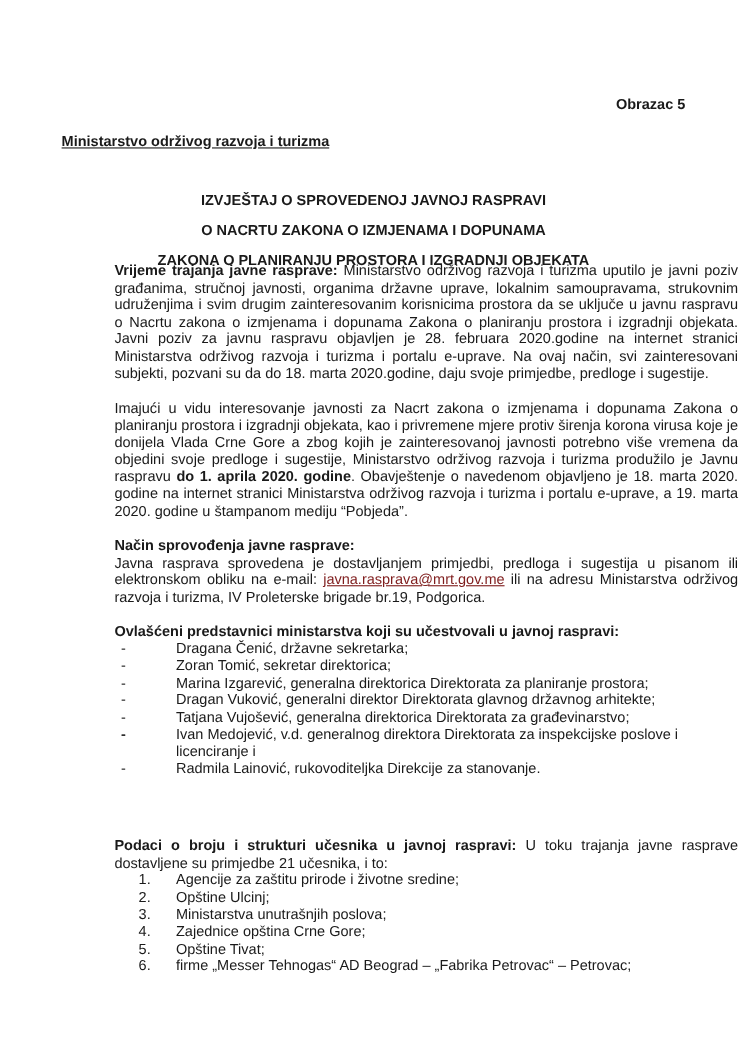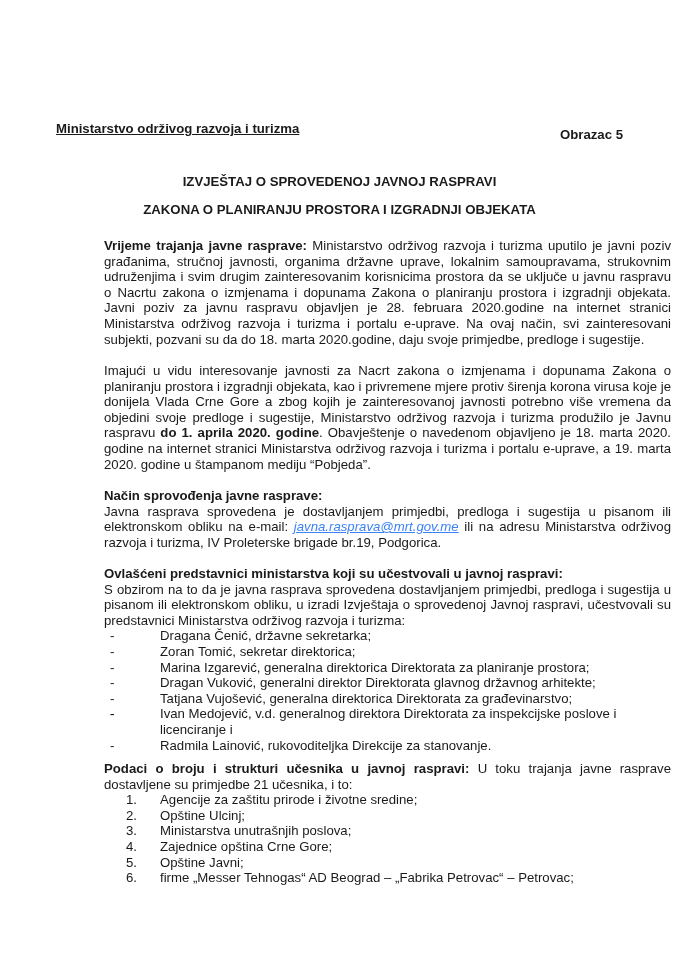--- a/index.html
+++ b/index.html
@@ -1,79 +1,79 @@
 <!DOCTYPE html>
 <html><head>
 <meta charset="utf-8">
 <style>
   html, body { margin:0; padding:0; background:#ffffff; }
   body { width:679px; height:960px; position:relative; overflow:hidden;
          font-family:"Liberation Sans", sans-serif; color:#1a1a1a; font-size:13.2px; line-height:15.6px; }
-  .form-no { position:absolute; right:56px; top:87px; font-weight:bold; font-size:13.2px;margin-top:40px; }
+  .form-no { position:absolute; right:56px; top:87px; font-weight:bold; font-size:13.2px; }
   .ministry { position:absolute; left:56px; top:121px; font-weight:bold; text-decoration:underline; font-size:13.2px; }
   .title { position:absolute; left:56px; top:162px; width:567px; text-align:center; font-weight:bold; font-size:13.2px; line-height:15.6px; }
   .title div { margin:12px; }
   .block { position:absolute; left:56px; width:567px; text-align:justify;margin-left:48px; }
   .block p { margin:0; }
   .b { font-weight:bold; }
-  a.email { color:#3b82f6; text-decoration:underline;font-style:italic; }
+  a.email { color:#7f1d1d; text-decoration:underline; }
   ul.dash { list-style:none; margin:0; padding:0; }
   ul.dash li { position:relative; padding-left:56px; text-align:left; }
   ul.dash li .dash-mark { position:absolute; left:6px; top:0; }
   ol.num { list-style:none; margin:0; padding:0; }
   ol.num li { position:relative; padding-left:56px; text-align:left; }
   ol.num li .num-mark { position:absolute; left:22px; top:0; }
 </style>
 </head>
 <body>
 
 <div>
 
   <div class="form-no">Obrazac 5</div>
 
   <div class="ministry">Ministarstvo održivog razvoja i turizma</div>
 
   <div class="title">
     <div>IZVJEŠTAJ O SPROVEDENOJ JAVNOJ RASPRAVI</div>
+    <div>O NACRTU ZAKONA O IZMJENAMA I DOPUNAMA</div>
     <div>ZAKONA O PLANIRANJU PROSTORA I IZGRADNJI OBJEKATA</div>
   </div>
 
   <div class="block" style="top:238px;">
     <p><span class="b">Vrijeme trajanja javne rasprave:</span><span> Ministarstvo održivog razvoja i turizma uputilo je javni poziv građanima, stručnoj javnosti, organima državne uprave, lokalnim samoupravama, strukovnim udruženjima i svim drugim zainteresovanim korisnicima prostora da se uključe u javnu raspravu o Nacrtu zakona o izmjenama i dopunama Zakona o planiranju prostora i izgradnji objekata. Javni poziv za javnu raspravu objavljen je 28. februara 2020.godine na internet stranici Ministarstva održivog razvoja i turizma i portalu e-uprave. Na ovaj način, svi zainteresovani subjekti, pozvani su da do 18. marta 2020.godine, daju svoje primjedbe, predloge i sugestije.</span></p>
   </div>
 
   <div class="block" style="top:363px;">
     <p><span>Imajući u vidu interesovanje javnosti za Nacrt zakona o izmjenama i dopunama Zakona o planiranju prostora i izgradnji objekata, kao i privremene mjere protiv širenja korona virusa koje je donijela Vlada Crne Gore a zbog kojih je zainteresovanoj javnosti potrebno više vremena da objedini svoje predloge i sugestije, Ministarstvo održivog razvoja i turizma produžilo je Javnu raspravu </span><span class="b">do 1. aprila 2020. godine</span><span>. Obavještenje o navedenom objavljeno je 18. marta 2020. godine na internet stranici Ministarstva održivog razvoja i turizma i portalu e-uprave, a 19. marta 2020. godine u štampanom mediju “Pobjeda”.</span></p>
   </div>
 
   <div class="block" style="top:488px;">
     <p class="b">Način sprovođenja javne rasprave:</p>
     <p><span>Javna rasprava sprovedena je dostavljanjem primjedbi, predloga i sugestija u pisanom ili elektronskom obliku na e-mail: </span><a class="email">javna.rasprava@mrt.gov.me</a><span> ili na adresu Ministarstva održivog razvoja i turizma, IV Proleterske brigade br.19, Podgorica.</span></p>
   </div>
 
   <div class="block" style="top:566px;">
     <p class="b">Ovlašćeni predstavnici ministarstva koji su učestvovali u javnoj raspravi:</p>
-    <p>S obzirom na to da je javna rasprava sprovedena dostavljanjem primjedbi, predloga i sugestija u pisanom ili elektronskom obliku, u izradi Izvještaja o sprovedenoj Javnoj raspravi, učestvovali su predstavnici Ministarstva održivog razvoja i turizma:</p>
     <ul class="dash">
       <li><span class="dash-mark">-</span><span>Dragana Čenić, državne sekretarka;</span></li>
       <li><span class="dash-mark">-</span><span>Zoran Tomić, sekretar direktorica;</span></li>
       <li><span class="dash-mark">-</span><span>Marina Izgarević, generalna direktorica Direktorata za planiranje prostora;</span></li>
       <li><span class="dash-mark">-</span><span>Dragan Vuković, generalni direktor Direktorata glavnog državnog arhitekte;</span></li>
       <li><span class="dash-mark">-</span><span>Tatjana Vujošević, generalna direktorica Direktorata za građevinarstvo;</span></li>
       <li><span class="dash-mark">-</span></li>
       <li><span class="dash-mark">-</span><span>Ivan Medojević, v.d. generalnog direktora Direktorata za inspekcijske poslove i licenciranje i</span></li>
       <li><span class="dash-mark">-</span><span>Radmila Lainović, rukovoditeljka Direkcije za stanovanje.</span></li>
     </ul>
   </div>
 
   <div class="block" style="top:761px;">
     <p><span class="b">Podaci o broju i strukturi učesnika u javnoj raspravi:</span><span> U toku trajanja javne rasprave dostavljene su primjedbe 21 učesnika, i to:</span></p>
     <ol class="num">
       <li><span class="num-mark">1.</span><span>Agencije za zaštitu prirode i životne sredine;</span></li>
       <li><span class="num-mark">2.</span><span>Opštine Ulcinj;</span></li>
       <li><span class="num-mark">3.</span><span>Ministarstva unutrašnjih poslova;</span></li>
       <li><span class="num-mark">4.</span><span>Zajednice opština Crne Gore;</span></li>
-      <li><span class="num-mark">5.</span><span>Opštine Javni;</span></li>
+      <li><span class="num-mark">5.</span><span>Opštine Tivat;</span></li>
       <li><span class="num-mark">6.</span><span>firme „Messer Tehnogas“ AD Beograd – „Fabrika Petrovac“ – Petrovac;</span></li>
     </ol>
   </div>
 
 </div>
 
 </body></html>

